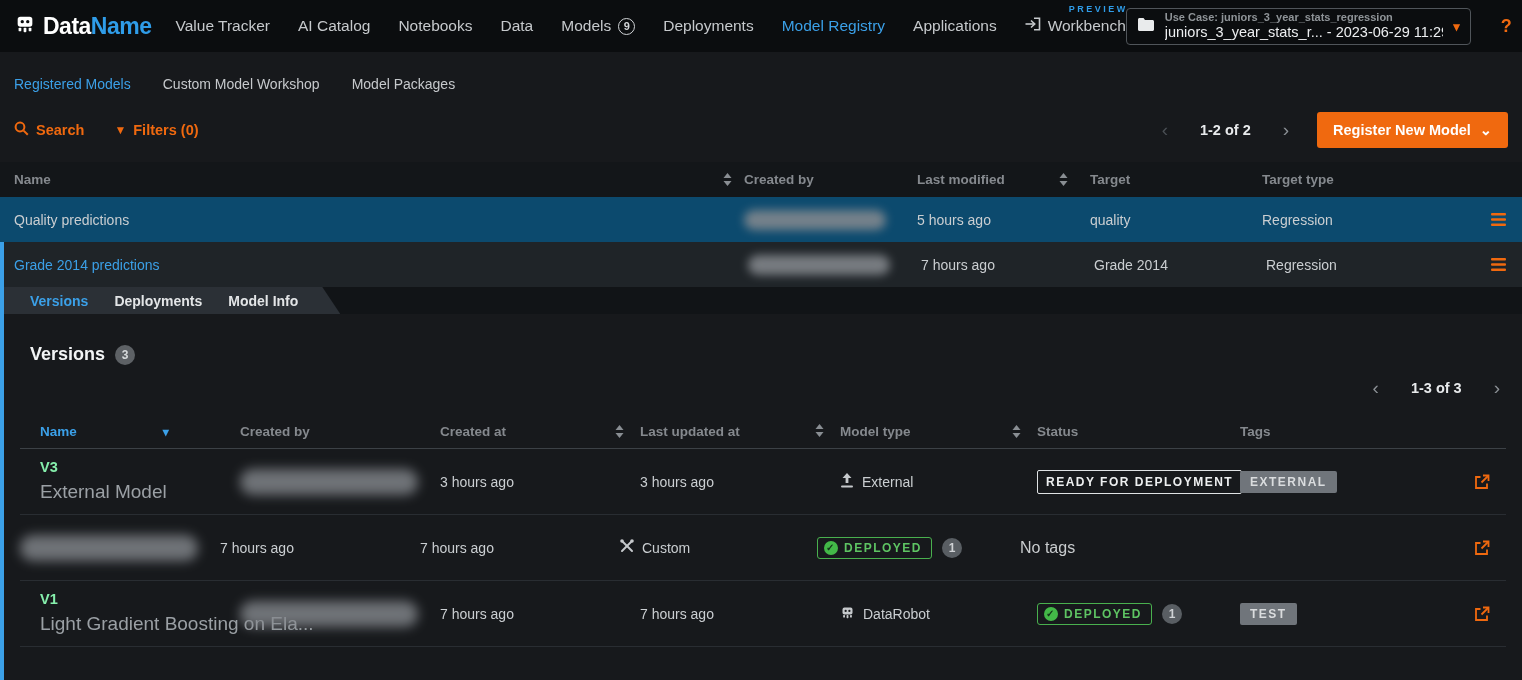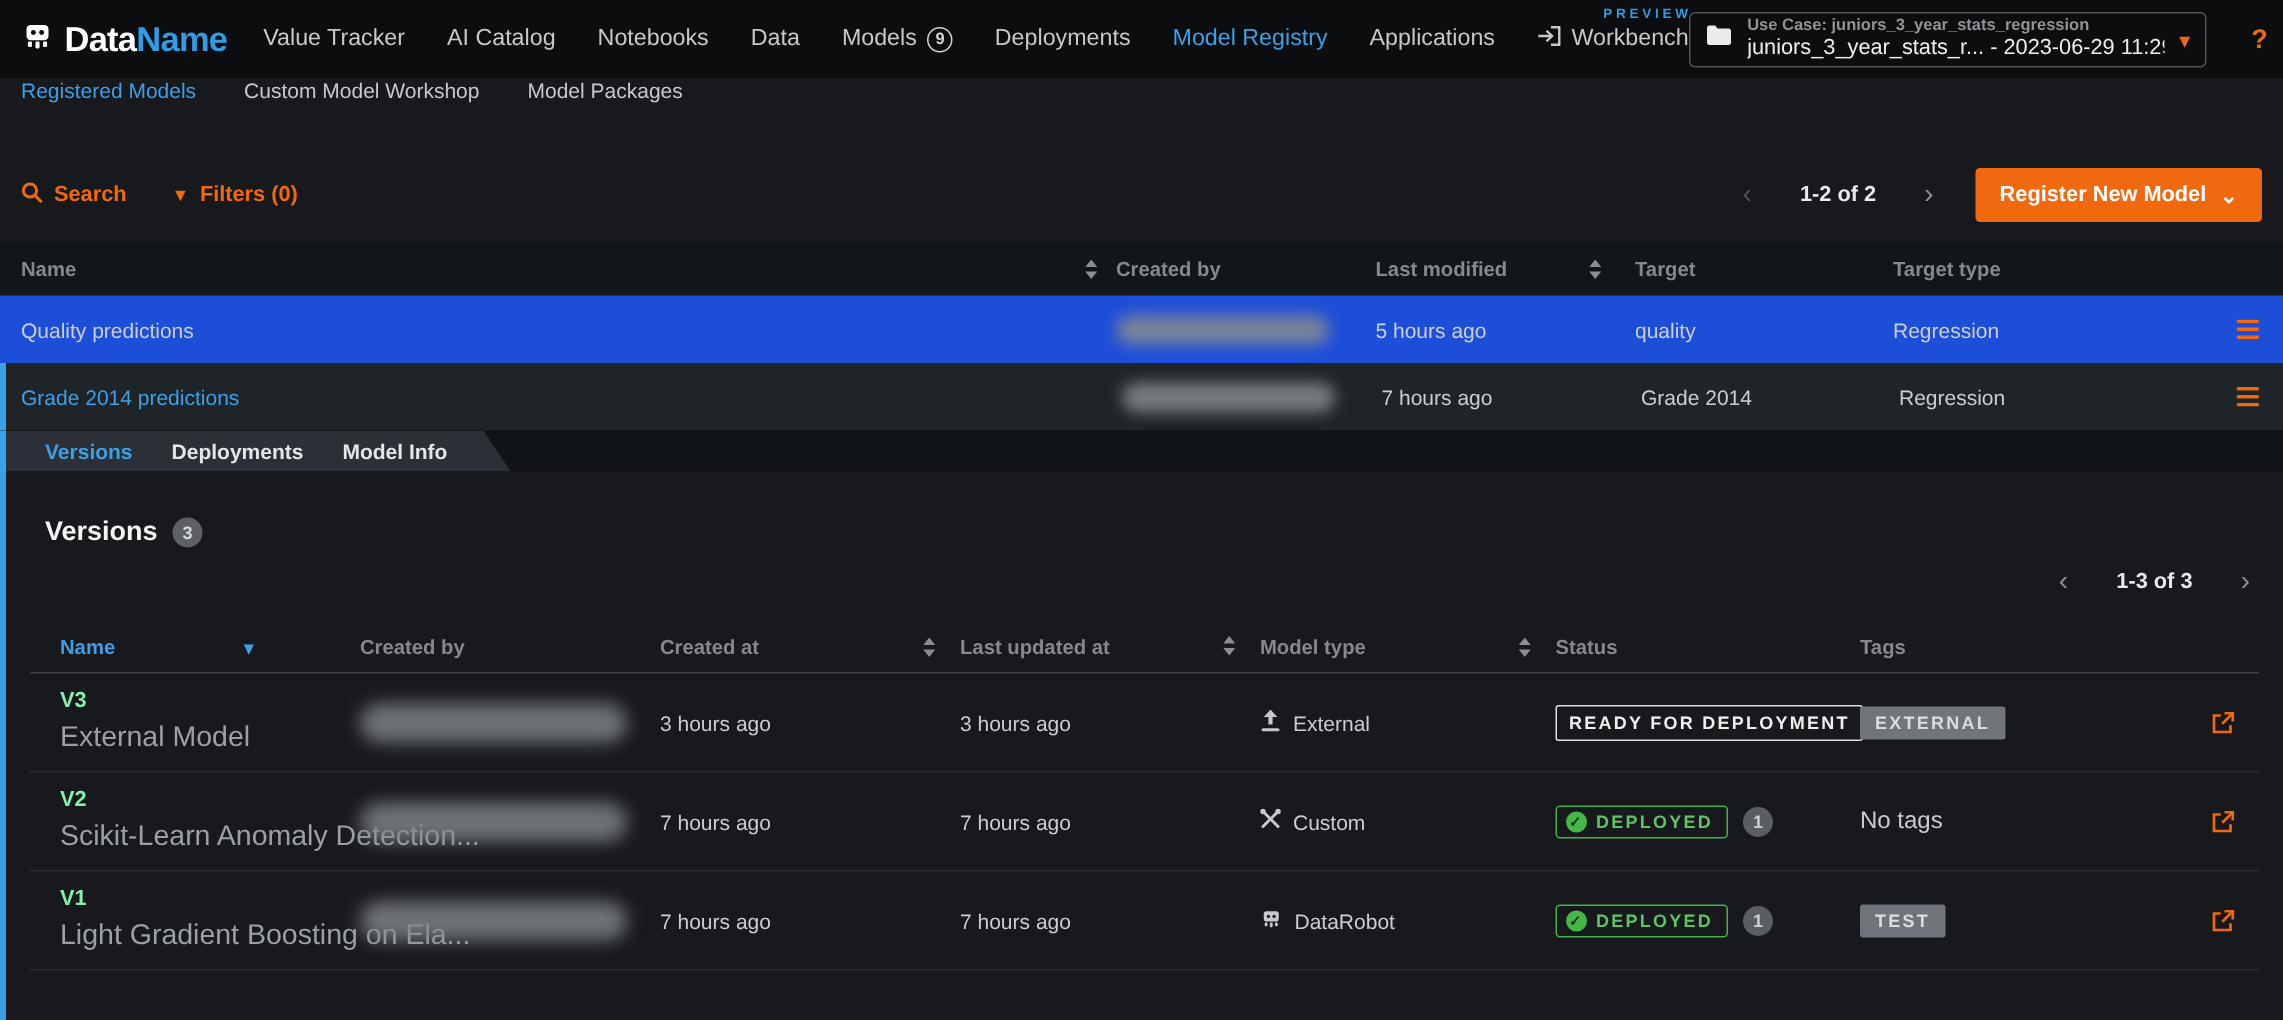--- a/index.html
+++ b/index.html
@@ -25,39 +25,39 @@
     letter-spacing:2.5px; color:#2f9ce8; }
   .topbar-right { margin-left:auto; display:flex; align-items:center; gap:30px; }
   .usecase { width:345px; height:37px; border:1px solid #50555a; border-radius:4px;
     display:flex; align-items:center; gap:10px; padding:3px 10px; cursor:pointer; }
   .usecase-texts { flex:1; overflow:hidden; line-height:1.15; }
   .usecase-label { font-size:11px; font-weight:bold; color:#8f9498; white-space:nowrap; }
   .usecase-value { font-size:14.5px; color:#eceef0; white-space:nowrap; }
   .usecase-caret { color:#f0690f; font-size:13px; font-weight:bold; }
   .top-icon { color:#f0690f; font-size:18px; font-weight:bold; cursor:pointer; display:flex; align-items:center; }
   
-  .subnav { height:40px; display:flex; align-items:flex-start; gap:32px; padding:0 14px; font-size:14px; color:#c6c9cc; }
+  .subnav { height:40px; display:flex; align-items:flex-end; gap:32px; padding:0 14px; font-size:14px; color:#c6c9cc; }
   .sub-item { cursor:pointer; }
   .sub-item.active { color:#3ba0e8; }
   
   .toolbar { margin-top:20px; height:36px; display:flex; align-items:center; padding:0 14px; }
   .tool-link { color:#f0690f; font-weight:bold; font-size:14.5px; display:flex; align-items:center; gap:7px; cursor:pointer; }
   .tool-link + .tool-link { margin-left:30px; }
   .funnel { font-size:12px; }
   .toolbar-right { margin-left:auto; display:flex; align-items:center; }
   .pager { display:flex; align-items:center; gap:32px; font-size:14.5px; font-weight:bold; color:#e8eaec; margin-right:28px; }
   .chev { font-size:19px; font-weight:normal; color:#8b9095; cursor:pointer; }
   .chev.dim { color:#4a4f54; }
   .register-btn { background:#f0690f; color:#fff; border:none; height:36px; padding:0 16px;
     border-radius:3px; font-family:inherit; font-size:14.5px; font-weight:bold;
     display:flex; align-items:center; gap:9px; cursor:pointer; }
   
   .mheader { margin-top:14px; height:35px; background:#131619; display:flex; align-items:center;
     font-size:13.5px; font-weight:bold; color:#85898e; }
-  .mrow { height:45px; display:flex; align-items:center; background:#1d4ed8; font-size:14px; color:#caced1; }
+  .mrow { height:45px; display:flex; align-items:center; background:#0c4a6e; font-size:14px; color:#caced1; }
   .mrow.selected { background:#1f2428; border-left:4px solid #3ba0e8; }
   .mc-name { width:744px; padding-left:14px; display:flex; align-items:center; }
   .mrow.selected .mc-name { padding-left:10px; }
   .mc-name .sort { margin-left:auto; margin-right:12px; }
   .mc-created { width:173px; }
   .mc-modified { width:173px; display:flex; align-items:center; }
   .mc-modified .sort { margin-left:auto; margin-right:22px; }
   .mc-target { width:172px; }
   .mc-type { width:190px; }
   .mc-menu { flex:1; display:flex; justify-content:flex-end; padding-right:16px; }
@@ -390,26 +390,20 @@
                 <path d="M6.5 3 H2 V14 H13 V9.5"></path>
                 <path d="M9 1.5 H14.5 V7"></path>
                 <path d="M14 2 L7.5 8.5"></path>
               </g>
             </svg>
       </span>
         </div>
     </div>
 
     <div class="vrow">
-      <div class="vc-name">
-          <div class="vname-block">
-        <div class="version">V2</div>
-        <div class="subtitle">Scikit-Learn Anomaly Detection...</div>
-      </div>
-        </div>
       <div class="vc-created">
           <div class="redacted-lg"></div>
         </div>
       <div class="vc-createdat">
           <span>7 hours ago</span>
         </div>
       <div class="vc-updated">
           <span>7 hours ago</span>
         </div>
       <div class="vc-type">

